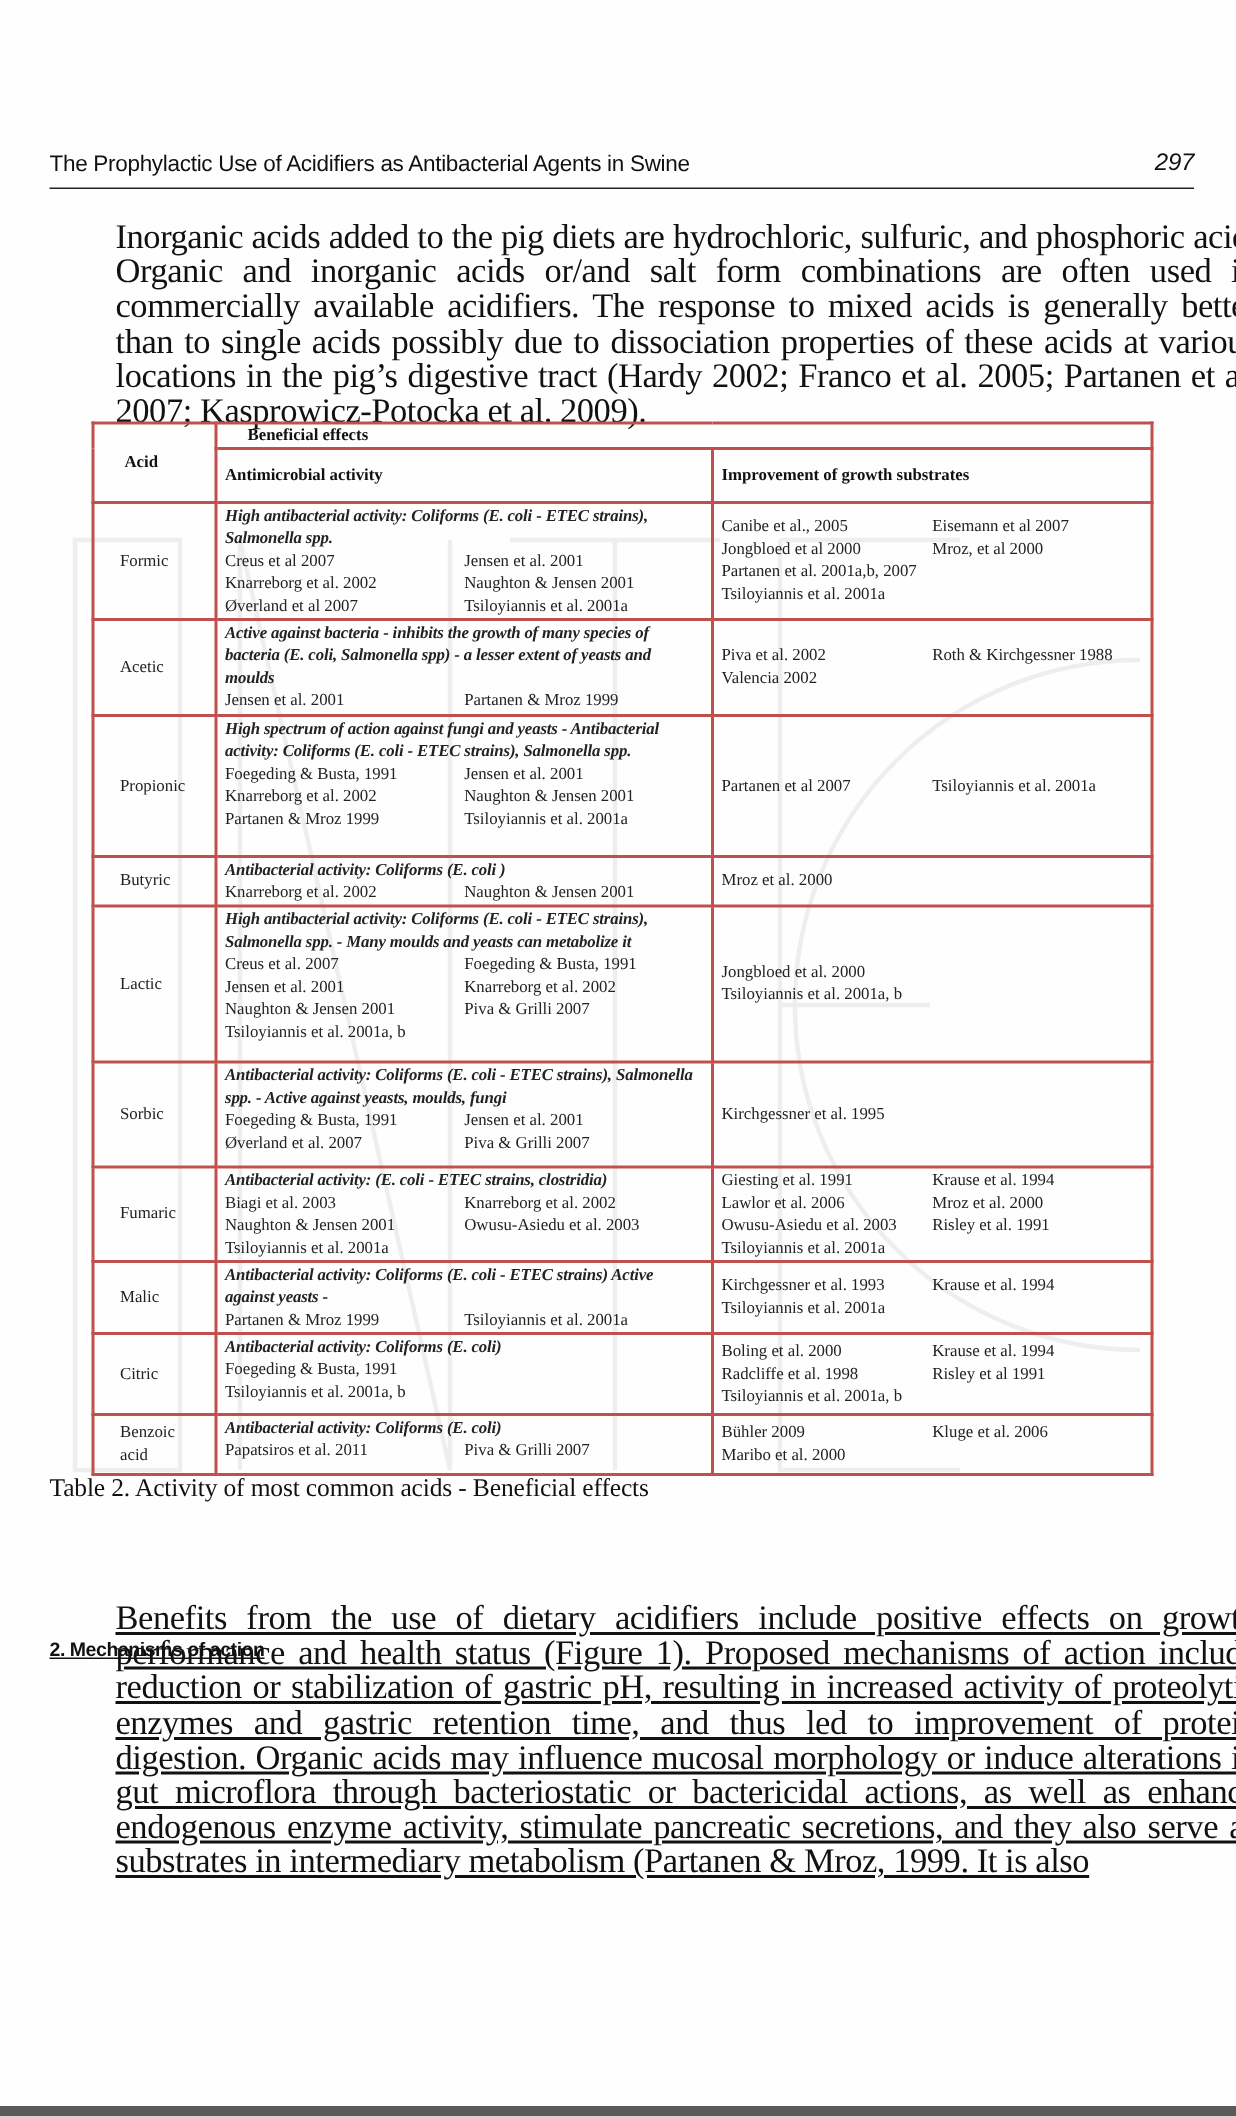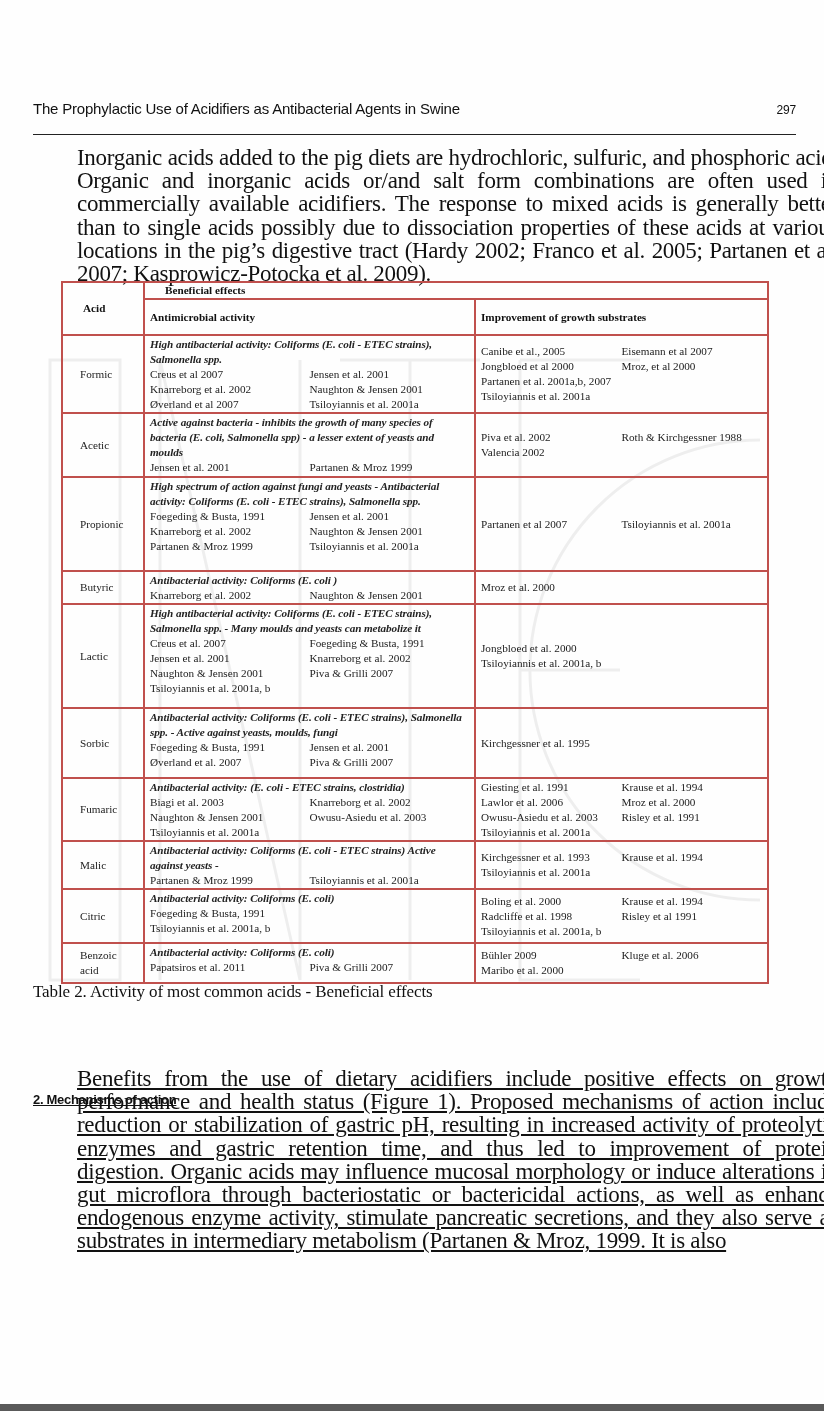--- a/index.html
+++ b/index.html
@@ -2,24 +2,24 @@
 <html><head>
 <meta charset="utf-8">
 <style>
   * { box-sizing: border-box; margin: 0; padding: 0; }
   html, body { width: 824px; height: 1411px; background: #fefefe; overflow: hidden; }
   body { position: relative; font-family: "Liberation Serif", serif; color: #111; }
 
   .running-head {
     position: absolute; left: 33px; top: 100px; width: 763px;
     display: flex; justify-content: space-between; align-items: flex-end;
-    border-bottom: 1px solid #222; padding-bottom: 17px;
+    border-bottom: 1px solid #222; padding-bottom: 7px;
     font-family: "Liberation Sans", sans-serif; font-size: 15px; letter-spacing: -0.2px; gap: 33px;
   }
-  .running-head .page-num { font-size: 12px; }
+  .running-head .page-num { font-size: 16px; font-style: italic; }
 
   .para {
     position: absolute; left: 33px; width: 761px;
     font-size: 23px; line-height: 23.2px; text-align: justify; letter-spacing: -0.3px; margin-left: 44px;
   }
   .para.intro { top: 146px; }
   .para.mech { top: 1067px; text-decoration: underline; }
 
   .tbl {
     position: absolute; left: 61px; top: 281px; width: 706px;

